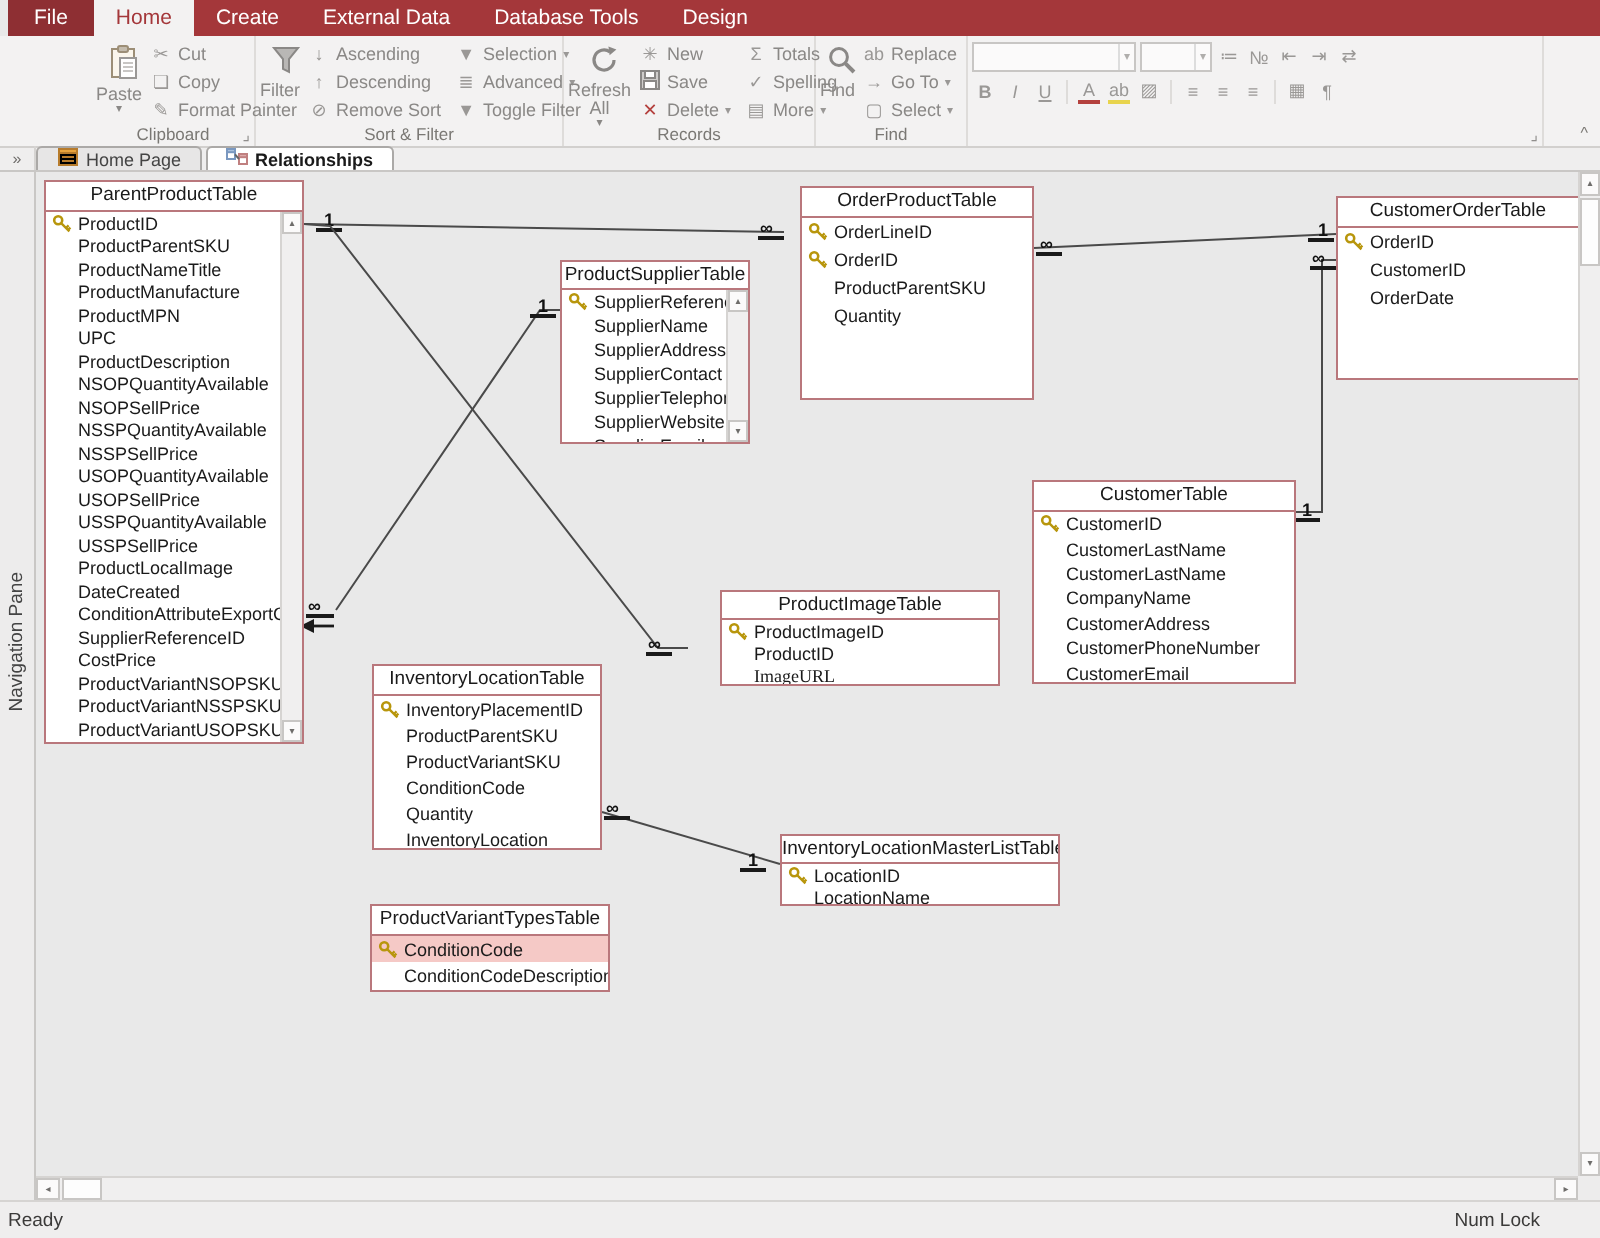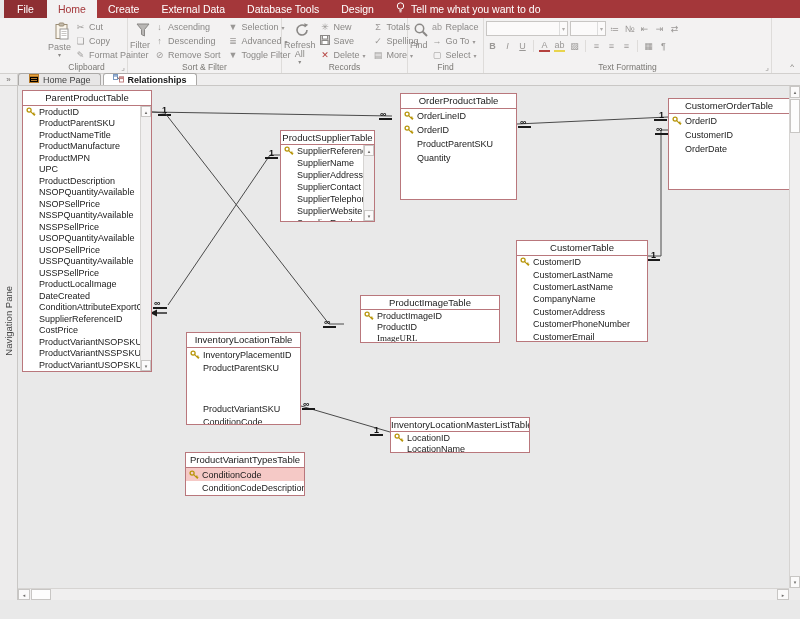--- a/index.html
+++ b/index.html
@@ -73,27 +73,20 @@
 <body>
 
 <div id="app">
   <div id="tabbar">
       <div class="rtab file">File</div>
       <div class="rtab active">Home</div>
       <div class="rtab">Create</div>
       <div class="rtab">External Data</div>
       <div class="rtab">Database Tools</div>
       <div class="rtab">Design</div>
-      <div id="tellme">
-        <span class="sicon"><svg width="9" height="12" viewBox="0 0 9 12">
-            <circle cx="4.5" cy="4" r="3.2" fill="none" stroke="#fff"></circle>
-            <path d="M3.2 8.2h2.6M3.5 9.8h2" stroke="#fff"></path>
-          </svg></span>
-        <span>Tell me what you want to do</span>
-      </div>
     </div>
   <div id="ribbon">
     <span id="ribbon-collapse">^</span>
       <div class="rgroup" style="left: 46px; width: 82px;">
         <div class="rgroup-body">
           <div class="bigbtn">
             <span class="sicon"><svg width="16" height="18" viewBox="0 0 16 18">
                 <rect x="2" y="2.5" width="11" height="14" fill="#FBF6EC" stroke="#9C8E76"></rect>
                 <rect x="5" y="1" width="5" height="3" rx="1" fill="#C4BCAE" stroke="#9C8E76"></rect>
                 <rect x="6" y="7" width="8" height="10" fill="#fff" stroke="#9A9896"></rect>
@@ -298,21 +291,20 @@
               <div class="tfsep"></div>
               <div class="tfbtn">
                 <span class="sicon">▦</span>
               </div>
               <div class="tfbtn">
                 <span class="sicon">¶</span>
               </div>
             </div>
           </div>
         </div>
-        <div class="rgroup-label">Text Formatting</div>
         <span class="launcher">⌟</span>
       </div>
     </div>
   <div id="doctabs">
     <div id="navpane-chevron">»</div>
   <div class="doctab">
         <span class="sicon"><svg width="10" height="9" viewBox="0 0 10 9">
             <rect x="0.5" y="0.5" width="9" height="8" fill="#FBEOC8" stroke="#B77B2B"></rect>
             <rect x="0.5" y="0.5" width="9" height="2" fill="#E8A33D" stroke="#B77B2B"></rect>
             <path d="M2 4.5h6M2 6.5h6" stroke="#B77B2B"></path>
@@ -651,21 +643,21 @@
                 <circle cx="3.1" cy="3.1" r="2" fill="none" stroke="#B8960C" stroke-width="1.3"></circle>
                 <path d="M4.7 4.7 L8.7 8.7 M7 7 L8.3 5.7 M8 8 L9.2 6.8" stroke="#B8960C" stroke-width="1.2" fill="none"></path>
               </svg>
             </span>
             <span>InventoryPlacementID</span>
           </div>
           <div class="trow" style="height: 13px;">
             <span class="kcell"></span>
             <span>ProductParentSKU</span>
           </div>
-          <div class="trow" style="height: 13px; margin-top: 28px;">
+          <div class="trow" style="height: 13px;">
             <span class="kcell"></span>
             <span>ProductVariantSKU</span>
           </div>
           <div class="trow" style="height: 13px;">
             <span class="kcell"></span>
             <span>ConditionCode</span>
           </div>
           <div class="trow" style="height: 13px;">
             <span class="kcell"></span>
             <span>Quantity</span>
@@ -717,13 +709,17 @@
       <div class="sbtn" style="left: 0px; top: 0px; width: 10px; height: 12px;">▴</div>
       <div class="sbtn" style="left: 0px; bottom: 0px; width: 10px; height: 12px;">▾</div>
       <div class="sthumb" style="left: 0px; top: 13px; width: 10px; height: 34px;"></div>
     </div>
   <div id="hscroll">
       <div class="sbtn" style="left: 0px; top: 0px; width: 12px; height: 11px;">◂</div>
       <div class="sbtn" style="right: 0px; top: 0px; width: 12px; height: 11px;">▸</div>
       <div class="sthumb" style="left: 13px; top: 0px; width: 20px; height: 11px;"></div>
     </div>
   <div id="corner"></div>
+  <div id="statusbar">
+    <span id="status-left">Ready</span>
+    <span id="status-right">Num Lock</span>
+  </div>
 </div>
 
 </body></html>

